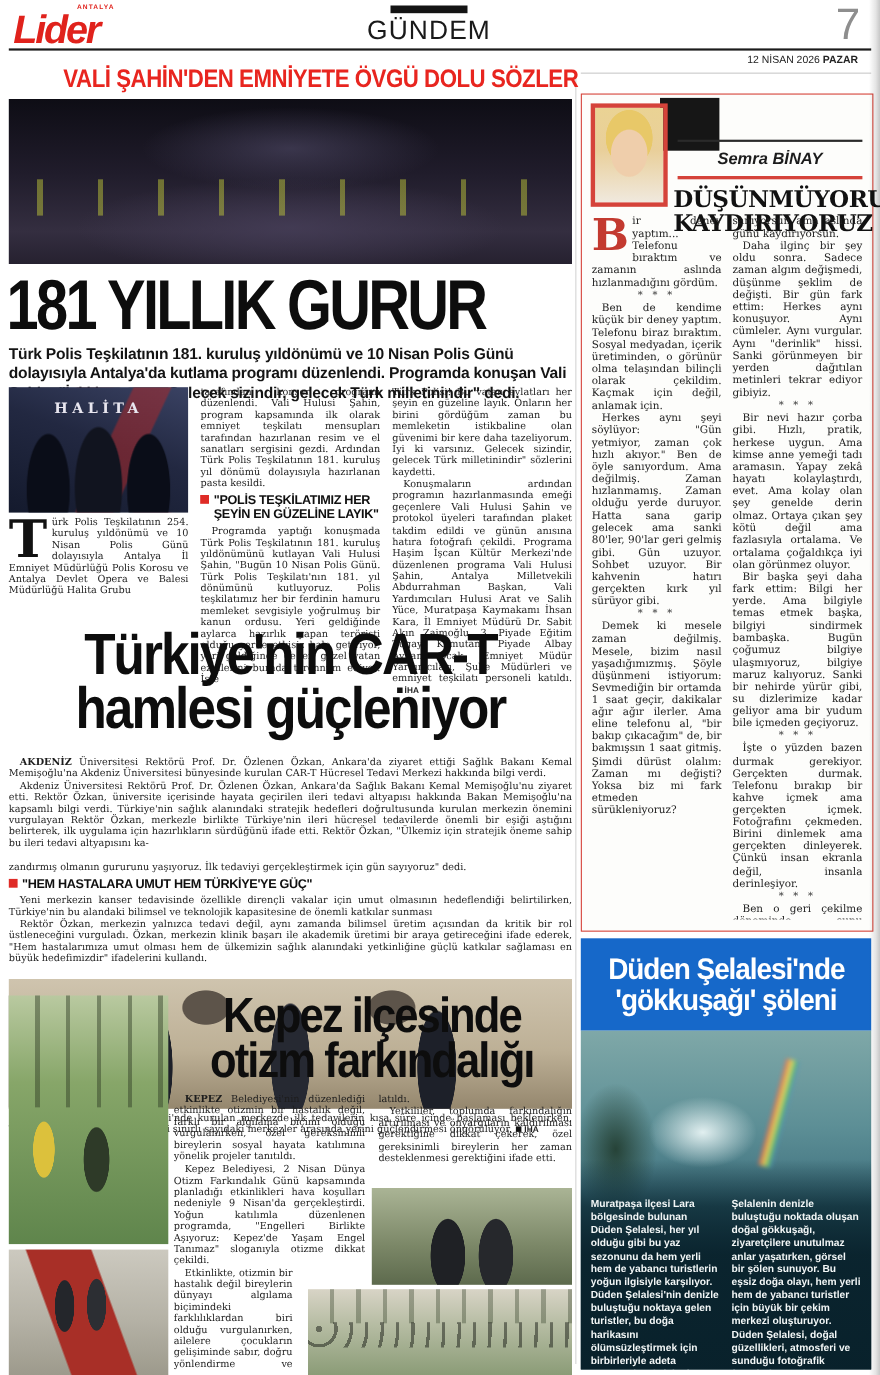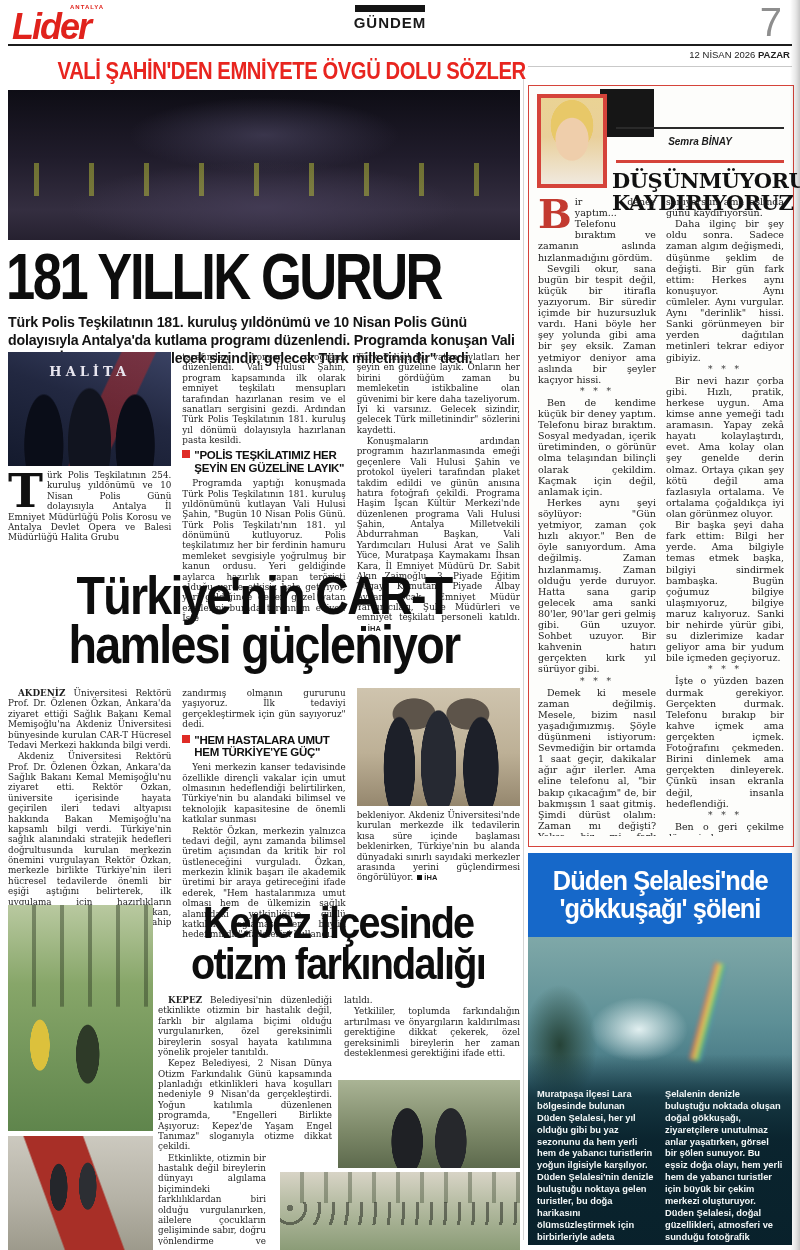--- a/index.html
+++ b/index.html
@@ -5,24 +5,24 @@
   html,body{margin:0;padding:0;background:#cfcfcd;}
   .page{position:relative;width:800px;height:1250px;margin:0 auto;background:#ffffff;overflow:hidden;
         font-family:"Liberation Sans",sans-serif;color:#151515;}
   .abs{position:absolute;}
   .edge{right:0;top:0;width:10px;height:1250px;background:linear-gradient(90deg,rgba(0,0,0,0) 0%,rgba(0,0,0,.10) 60%,rgba(0,0,0,.22) 100%);}
 
   
   .logo{left:12px;top:6px;color:#e0221c;font-weight:900;font-size:36px;letter-spacing:-2px;font-style:italic;}
   .logo-sub{position:absolute;left:58px;top:-2px;font-size:6px;letter-spacing:1px;font-style:normal;color:#e0221c;font-weight:700;}
   .section-bar{left:355px;top:5px;width:70px;height:7px;background:#141414;}
-  .section{left:300px;top:14px;width:180px;text-align:center;font-size:15px;font-weight:700;letter-spacing:1px;color:#191919;}
+  .section{left:300px;top:14px;width:180px;text-align:center;font-size:24px;font-weight:400;letter-spacing:1px;color:#191919;}
   .pageno{right:18px;top:0px;font-size:40px;color:#8e8e8e;font-weight:400;}
   .rule-top{left:8px;top:44px;width:784px;height:2px;background:#1c1c1c;}
-  .dateline{right:10px;top:49px;font-size:9.5px;color:#222;}
+  .dateline{right:20px;top:49px;font-size:9.5px;color:#222;}
   .dateline b{font-weight:800;}
   .rule-side{left:528px;top:66px;width:264px;height:1px;background:#c9c9c9;}
   .vrule{left:523px;top:70px;width:1px;height:1170px;background:#d5d5d5;}
 
   
   .kicker{left:30px;top:58px;width:460px;text-align:center;color:#e8251f;font-weight:900;font-size:23px;
           letter-spacing:-.5px;transform:scaleX(.88);transform-origin:center;white-space:nowrap;}
 
   
   .h-lead{left:6px;top:240px;width:514px;font-weight:900;font-size:64px;letter-spacing:-3px;color:#0d0d0d;
@@ -88,37 +88,37 @@
       radial-gradient(ellipse 16px 34px at 62% 70%,#26282c 97%,transparent),
       linear-gradient(180deg,#aab495 0%,#7b8767 60%,#5d6a4d 100%);}
   .ph-crowd{left:280px;top:1172px;width:240px;height:78px;
     background:
       repeating-radial-gradient(circle at 10px 6px,rgba(25,28,22,.5) 0 3px,transparent 3px 14px) 0 55%/100% 30% no-repeat,
       repeating-linear-gradient(90deg,transparent 0 20px,rgba(60,72,48,.4) 20px 24px) 0 0/100% 40% no-repeat,
       linear-gradient(180deg,#d8d4c6 0%,#b7bda4 40%,#8b9c77 100%);}
 
   
   .lead-cols{left:8px;top:352px;width:512px;height:208px;}
-  .cart-cols{left:8px;top:688px;width:512px;height:220px;}
+  .cart-cols{left:8px;top:688px;width:512px;height:220px;flex-direction:column;}
 
   
   .kepez-c1{left:158px;top:995px;width:174px;height:250px;overflow:hidden;}
   .kepez-c1-narrow{width:108px;}
   .kepez-c2{left:344px;top:995px;width:176px;height:84px;overflow:hidden;}
 
   
   .op-box{left:528px;top:85px;width:264px;height:760px;border:1px solid #d5433a;background:#fdfdfb;}
   .op-black{left:600px;top:89px;width:54px;height:48px;background:#161616;}
   .op-photo{left:537px;top:94px;width:70px;height:94px;border:4px solid #d5433a;box-sizing:border-box;
     background:
       radial-gradient(ellipse 17px 22px at 50% 48%,#efceab 95%,transparent),
       radial-gradient(ellipse 30px 36px at 50% 32%,#e8c868 70%,transparent 72%),
       linear-gradient(180deg,#ead394 0%,#e9cf9a 45%,#f0e9de 100%);}
   .op-rule1{left:616px;top:127px;width:168px;height:2px;background:#2a2a2a;}
-  .op-name{left:616px;top:136px;width:168px;text-align:center;font-style:italic;font-weight:800;font-size:10px;color:#1c1c1c;}
+  .op-name{left:616px;top:136px;width:168px;text-align:center;font-style:italic;font-weight:800;font-size:15px;color:#1c1c1c;}
   .op-rule2{left:616px;top:160px;width:168px;height:3px;background:#d5433a;}
   .op-title{left:612px;top:170px;width:176px;text-align:center;font-family:"DejaVu Serif",serif;
             font-weight:900;font-size:21px;line-height:1.06;color:#111;letter-spacing:-.5px;}
   .op-cols{left:538px;top:196px;width:246px;height:640px;overflow:hidden;display:flex;gap:10px;}
   .op-col{flex:1 1 0;min-width:0;}
   p.op{margin:0;text-align:justify;font-family:"DejaVu Serif",serif;font-size:9.5px;line-height:1.17;color:#222;text-indent:9px;}
   p.op.ni{text-indent:0;}
   .op-dc{float:left;font-family:"DejaVu Serif",serif;font-weight:700;font-size:40px;line-height:.8;margin:2px 3px 0 0;color:#c33a30;}
   .sep{text-align:center;font-family:"DejaVu Serif",serif;font-size:9px;letter-spacing:3px;color:#333;margin:1px 0;}
 
@@ -233,36 +233,35 @@
   <div class="abs op-rule1"></div>
   <div class="abs op-name">Semra BİNAY</div>
   <div class="abs op-rule2"></div>
   <div class="abs op-title">
     <div>DÜŞÜNMÜYORUZ</div>
     <div>KAYDIRIYORUZ</div>
   </div>
   <div class="abs op-cols">
     <div class="op-col">
       <p class="op ni"><span class="op-dc">B</span><span>ir deney yaptım... Telefonu bıraktım ve zamanın aslında hızlanmadığını gördüm.</span></p>
-      <p class="op">Sevgili okur, sana bugün bir tespit değil, küçük bir itirafla yazıyorum. Bir süredir içimde bir huzursuzluk vardı. Hani böyle her şey yolunda gibi ama bir şey eksik. Zaman yetmiyor deniyor ama aslında bir şeyler kaçıyor hissi.</p>
       <div class="sep">* * *</div>
       <p class="op">Ben de kendime küçük bir deney yaptım. Telefonu biraz bıraktım. Sosyal medyadan, içerik üretiminden, o görünür olma telaşından bilinçli olarak çekildim. Kaçmak için değil, anlamak için.</p>
       <p class="op">Herkes aynı şeyi söylüyor: "Gün yetmiyor, zaman çok hızlı akıyor." Ben de öyle sanıyordum. Ama değilmiş. Zaman hızlanmamış. Zaman olduğu yerde duruyor. Hatta sana garip gelecek ama sanki 80'ler, 90'lar geri gelmiş gibi. Gün uzuyor. Sohbet uzuyor. Bir kahvenin hatırı gerçekten kırk yıl sürüyor gibi.</p>
       <div class="sep">* * *</div>
       <p class="op">Demek ki mesele zaman değilmiş. Mesele, bizim nasıl yaşadığımızmış. Şöyle düşünmeni istiyorum: Sevmediğin bir ortamda 1 saat geçir, dakikalar ağır ağır ilerler. Ama eline telefonu al, "bir bakıp çıkacağım" de, bir bakmışsın 1 saat gitmiş. Şimdi dürüst olalım: Zaman mı değişti? Yoksa biz mi fark etmeden sürükleniyoruz?</p>
 
     </div>
     <div class="op-col">
       <p class="op ni">sanıyorsun ama aslında günü kaydırıyorsun.</p>
       <p class="op">Daha ilginç bir şey oldu sonra. Sadece zaman algım değişmedi, düşünme şeklim de değişti. Bir gün fark ettim: Herkes aynı konuşuyor. Aynı cümleler. Aynı vurgular. Aynı "derinlik" hissi. Sanki görünmeyen bir yerden dağıtılan metinleri tekrar ediyor gibiyiz.</p>
       <div class="sep">* * *</div>
       <p class="op">Bir nevi hazır çorba gibi. Hızlı, pratik, herkese uygun. Ama kimse anne yemeği tadı aramasın. Yapay zekâ hayatı kolaylaştırdı, evet. Ama kolay olan şey genelde derin olmaz. Ortaya çıkan şey kötü değil ama fazlasıyla ortalama. Ve ortalama çoğaldıkça iyi olan görünmez oluyor.</p>
       <p class="op">Bir başka şeyi daha fark ettim: Bilgi her yerde. Ama bilgiyle temas etmek başka, bilgiyi sindirmek bambaşka. Bugün çoğumuz bilgiye ulaşmıyoruz, bilgiye maruz kalıyoruz. Sanki bir nehirde yürür gibi, su dizlerimize kadar geliyor ama bir yudum bile içmeden geçiyoruz.</p>
       <div class="sep">* * *</div>
-      <p class="op">İşte o yüzden bazen durmak gerekiyor. Gerçekten durmak. Telefonu bırakıp bir kahve içmek ama gerçekten içmek. Fotoğrafını çekmeden. Birini dinlemek ama gerçekten dinleyerek. Çünkü insan ekranla değil, insanla hedeflendiği.</p>
+      <p class="op">İşte o yüzden bazen durmak gerekiyor. Gerçekten durmak. Telefonu bırakıp bir kahve içmek ama gerçekten içmek. Fotoğrafını çekmeden. Birini dinlemek ama gerçekten dinleyerek. Çünkü insan ekranla değil, insanla derinleşiyor.</p>
       <div class="sep">* * *</div>
       <p class="op">Ben o geri çekilme döneminde şunu öğrendim: Zihin gürültüde değil, sessizlikte toparlanıyor. Ve belki de en önemlisi şu: Sürekli görünür olmak zorunda değiliz. Herkes sahnedeyken biraz kenara çekilmek kaçmak değil, hazırlanmaktır.</p>
 
     </div>
   </div>
 
   <div class="abs duden-head">
     <div>Düden Şelalesi'nde</div>
     <div>'gökkuşağı' şöleni</div>
   </div>

